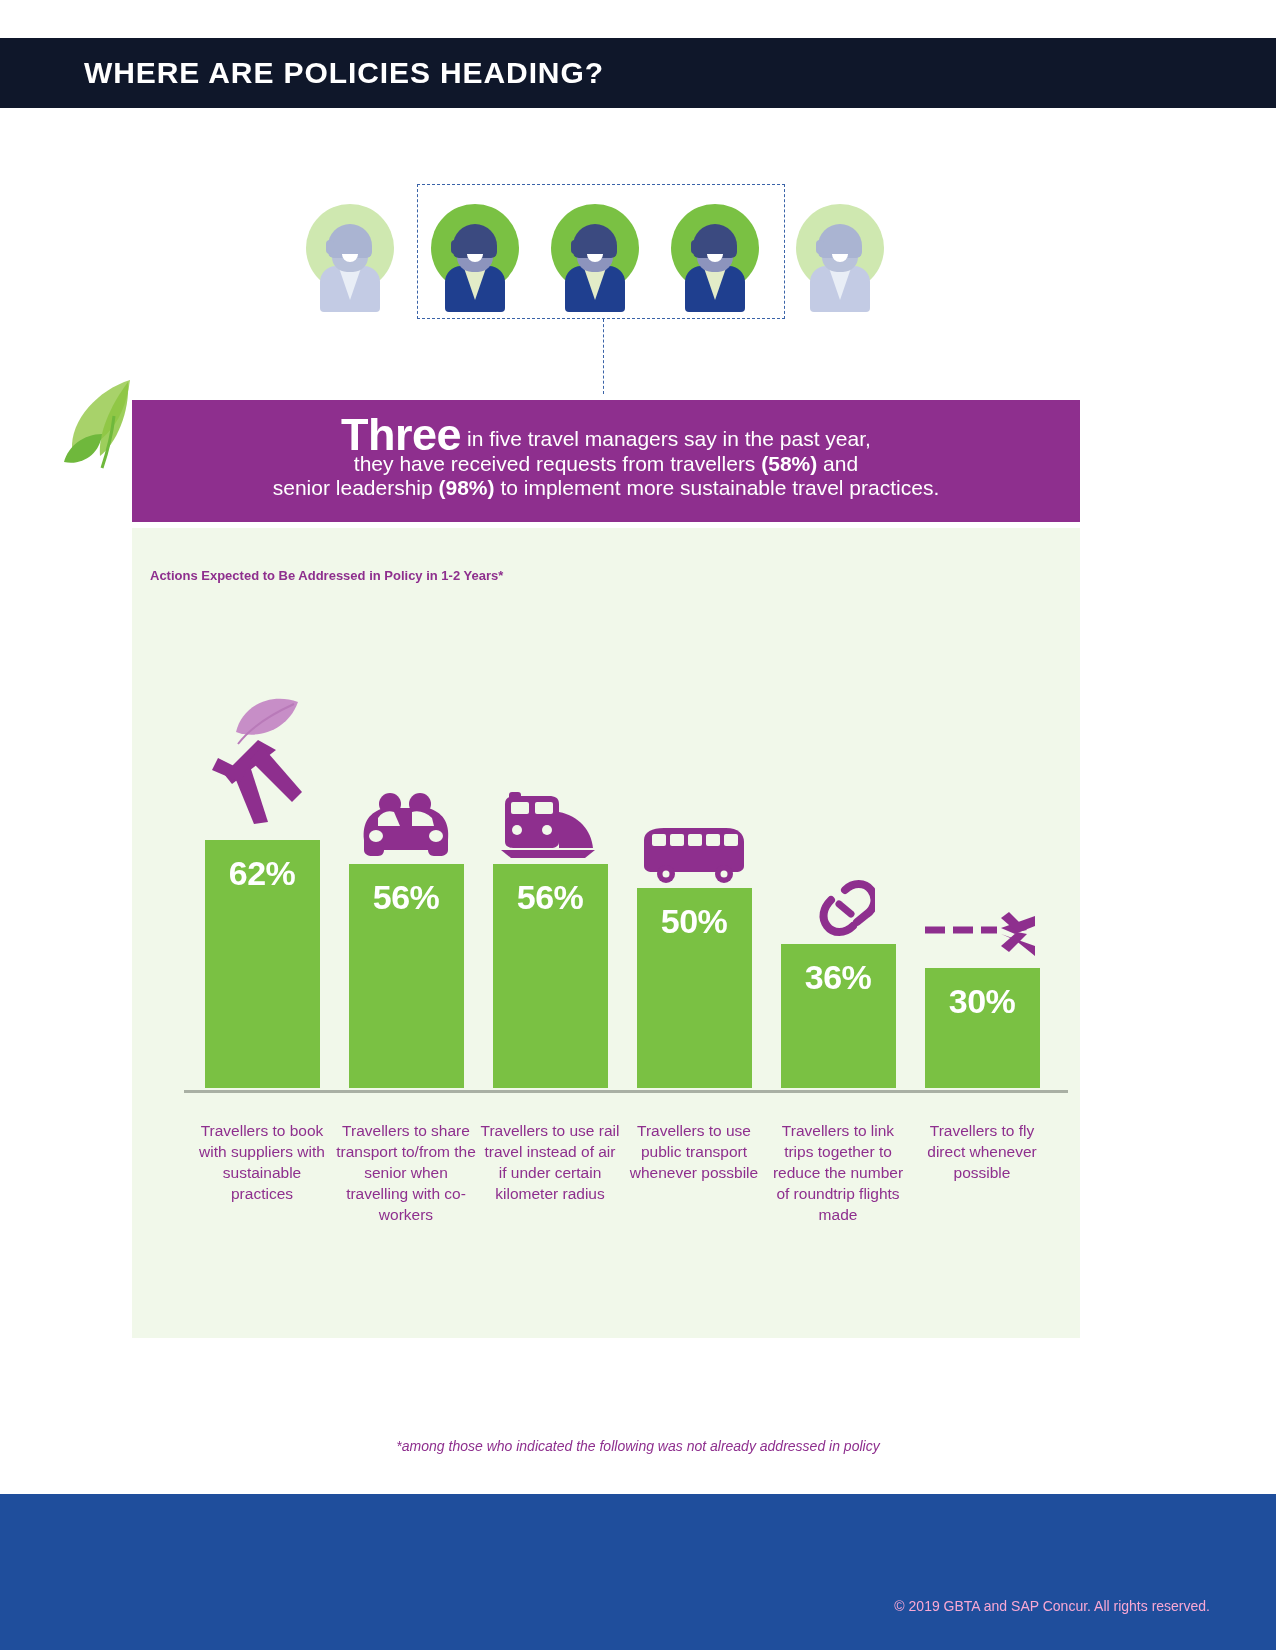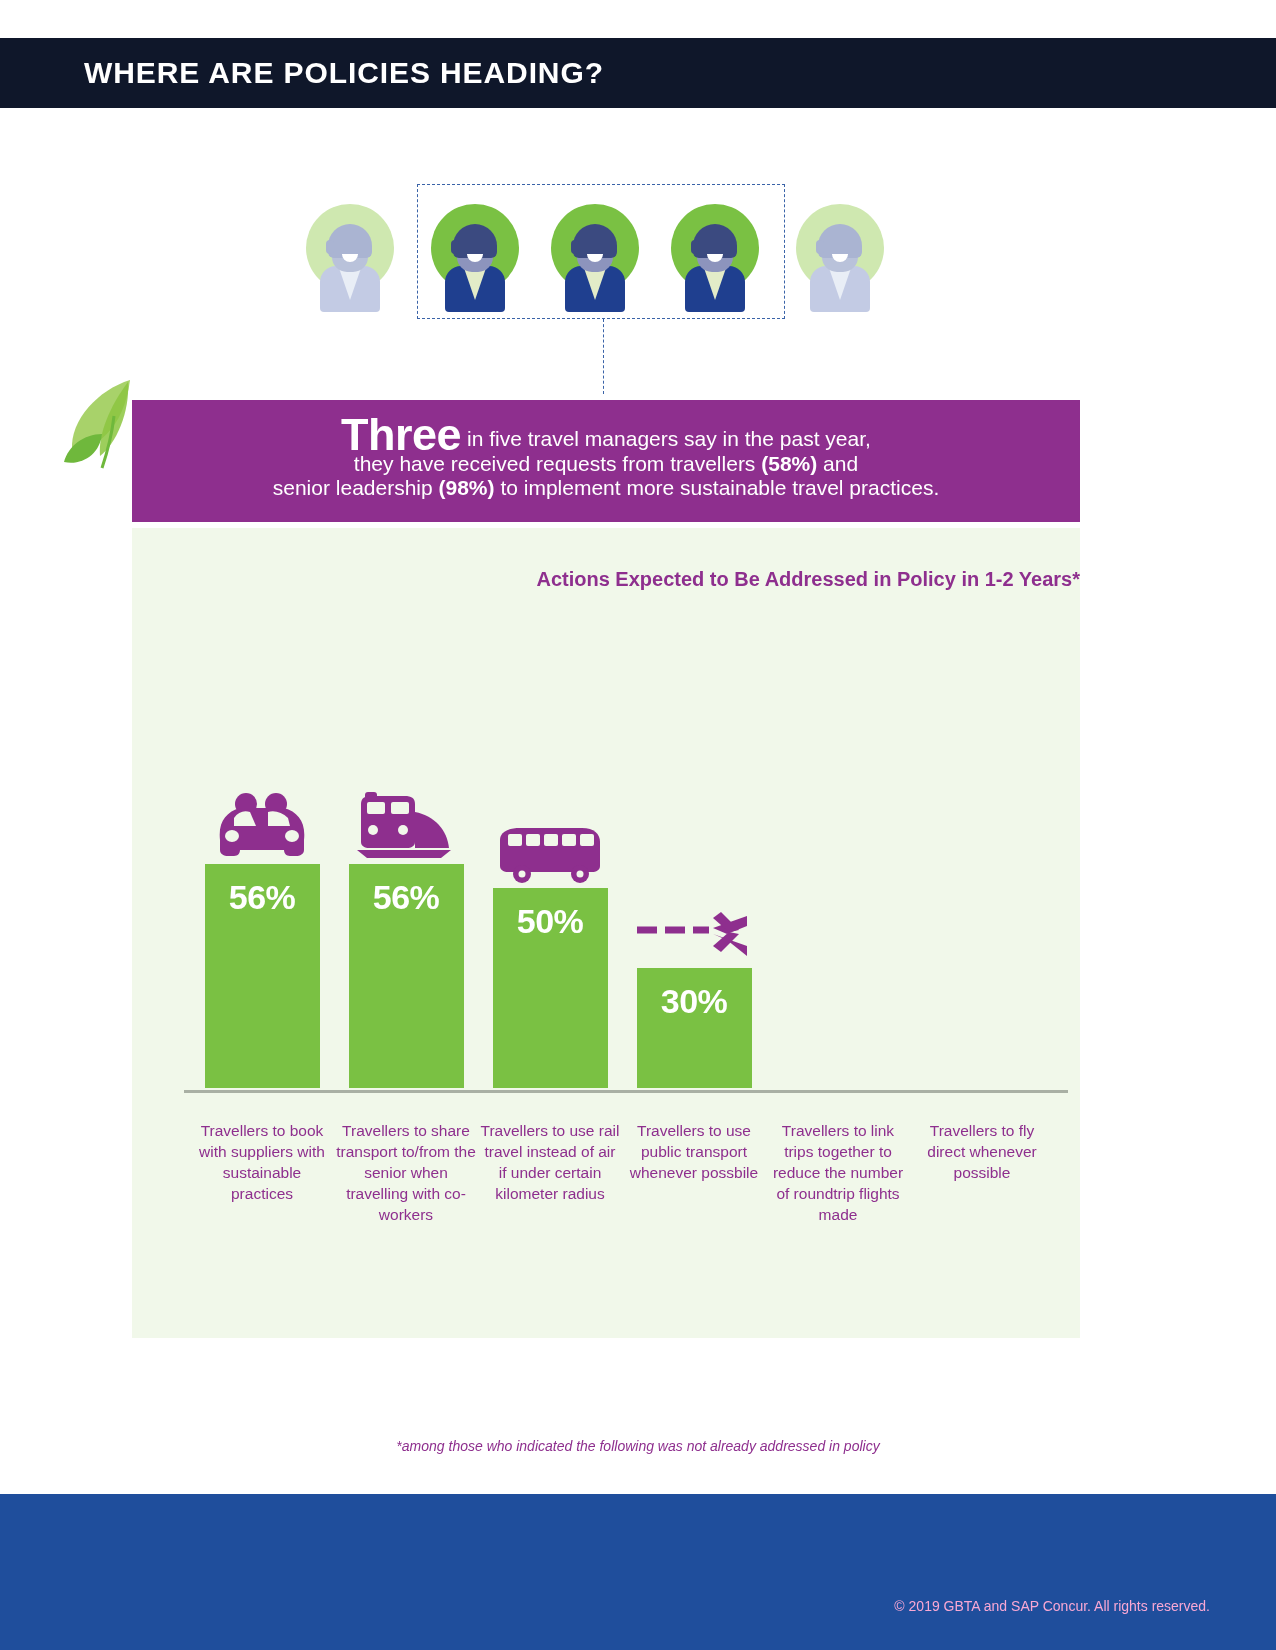--- a/index.html
+++ b/index.html
@@ -193,24 +193,25 @@
     top: 528px;
     width: 948px;
     height: 810px;
     background: #f1f8ea;
   }
   .panel-title {
     position: absolute;
     left: 0;
     top: 40px;
     width: 948px;
-    text-align: right;
+    text-align: left;
     color: #8e2f8e;
-    font-size: 20px;
+    font-size: 13px;
     font-weight: bold;
+    padding-left: 18px;
   }
 
   
   .plot {
     position: absolute;
     left: 58px;
     top: 120px;
     width: 900px;
     height: 440px;
   }
@@ -392,20 +393,33 @@
     <span>senior leadership </span><span class="callout-b">(98%)</span><span> to implement more sustainable travel practices.</span>
   </div>
 </div>
 
 <div class="panel">
   <div class="panel-title">Actions Expected to Be Addressed in Policy in 1-2 Years*</div>
 
   <div class="plot">
     <div class="bars">
 
+      <div class="bar-col">
+        <div class="bar" style="height:248px;">
+          <svg class="bar-icon" width="112" height="150" viewBox="0 0 112 150">
+            <path d="M92 14 C64 4 36 18 30 44 C52 52 82 42 92 14 Z" fill="#c78ec7"></path>
+            <path d="M88 16 C66 26 44 40 32 56" stroke="#b97ab9" stroke-width="2" fill="none"></path>
+            <path d="M70 62 L26 96 L18 86 L52 52 Z" fill="#8e2f8e"></path>
+            <path d="M56 58 L96 104 L86 114 L44 72 Z" fill="#8e2f8e"></path>
+            <path d="M44 78 L62 134 L48 136 L30 92 Z" fill="#8e2f8e"></path>
+            <path d="M12 70 L40 84 L34 94 L6 82 Z" fill="#8e2f8e"></path>
+          </svg>
+          <div class="bar-value">62%</div>
+        </div>
+      </div>
 
       <div class="bar-col">
         <div class="bar" style="height:224px;">
           <svg class="bar-icon" width="104" height="70" viewBox="0 0 104 70">
             <path d="M10 48 C8 30 16 20 30 16 L74 16 C88 20 96 30 94 48 L94 58 C94 62 90 64 86 64 L80 64 C76 64 74 61 74 58 L30 58 C30 61 28 64 24 64 L18 64 C14 64 10 62 10 58 Z" fill="#8e2f8e"></path>
             <circle cx="36" cy="12" r="11" fill="#8e2f8e"></circle>
             <circle cx="66" cy="12" r="11" fill="#8e2f8e"></circle>
             <path d="M24 26 C28 20 34 18 40 20 L46 34 L24 34 Z" fill="#f1f8ea"></path>
             <path d="M58 20 C64 18 72 20 78 26 L80 34 L58 34 Z" fill="#f1f8ea"></path>
             <ellipse cx="22" cy="44" rx="7" ry="6" fill="#f1f8ea"></ellipse>
@@ -442,20 +456,30 @@
             <rect x="86" y="10" width="14" height="12" rx="2" fill="#f1f8ea"></rect>
             <circle cx="28" cy="50" r="9" fill="#8e2f8e"></circle>
             <circle cx="86" cy="50" r="9" fill="#8e2f8e"></circle>
             <circle cx="28" cy="50" r="3.5" fill="#f1f8ea"></circle>
             <circle cx="86" cy="50" r="3.5" fill="#f1f8ea"></circle>
           </svg>
           <div class="bar-value">50%</div>
         </div>
       </div>
 
+      <div class="bar-col">
+        <div class="bar" style="height:144px;">
+          <svg class="bar-icon" width="74" height="62" viewBox="0 0 74 62">
+            <path d="M44 10 C52 2 64 2 70 10 C76 18 74 28 66 34 L56 42" stroke="#8e2f8e" stroke-width="8" fill="none" stroke-linecap="round"></path>
+            <path d="M30 20 C22 28 20 38 26 46 C32 54 44 54 52 46" stroke="#8e2f8e" stroke-width="8" fill="none" stroke-linecap="round"></path>
+            <path d="M38 24 L50 34" stroke="#8e2f8e" stroke-width="7" fill="none" stroke-linecap="round"></path>
+          </svg>
+          <div class="bar-value">36%</div>
+        </div>
+      </div>
 
       <div class="bar-col">
         <div class="bar" style="height:120px;">
           <svg class="bar-icon" width="118" height="58" viewBox="0 0 118 58">
             <path d="M2 22 L22 22 M30 22 L50 22 M58 22 L74 22" stroke="#8e2f8e" stroke-width="7" fill="none" stroke-linecap="butt"></path>
             <path d="M78 20 L112 8 L112 18 L92 26 Z" fill="#8e2f8e"></path>
             <path d="M78 26 L112 38 L112 48 L92 32 Z" fill="#8e2f8e"></path>
             <path d="M86 4 L104 22 L94 24 L78 10 Z" fill="#8e2f8e"></path>
             <path d="M86 44 L104 26 L94 24 L78 38 Z" fill="#8e2f8e"></path>
           </svg>

